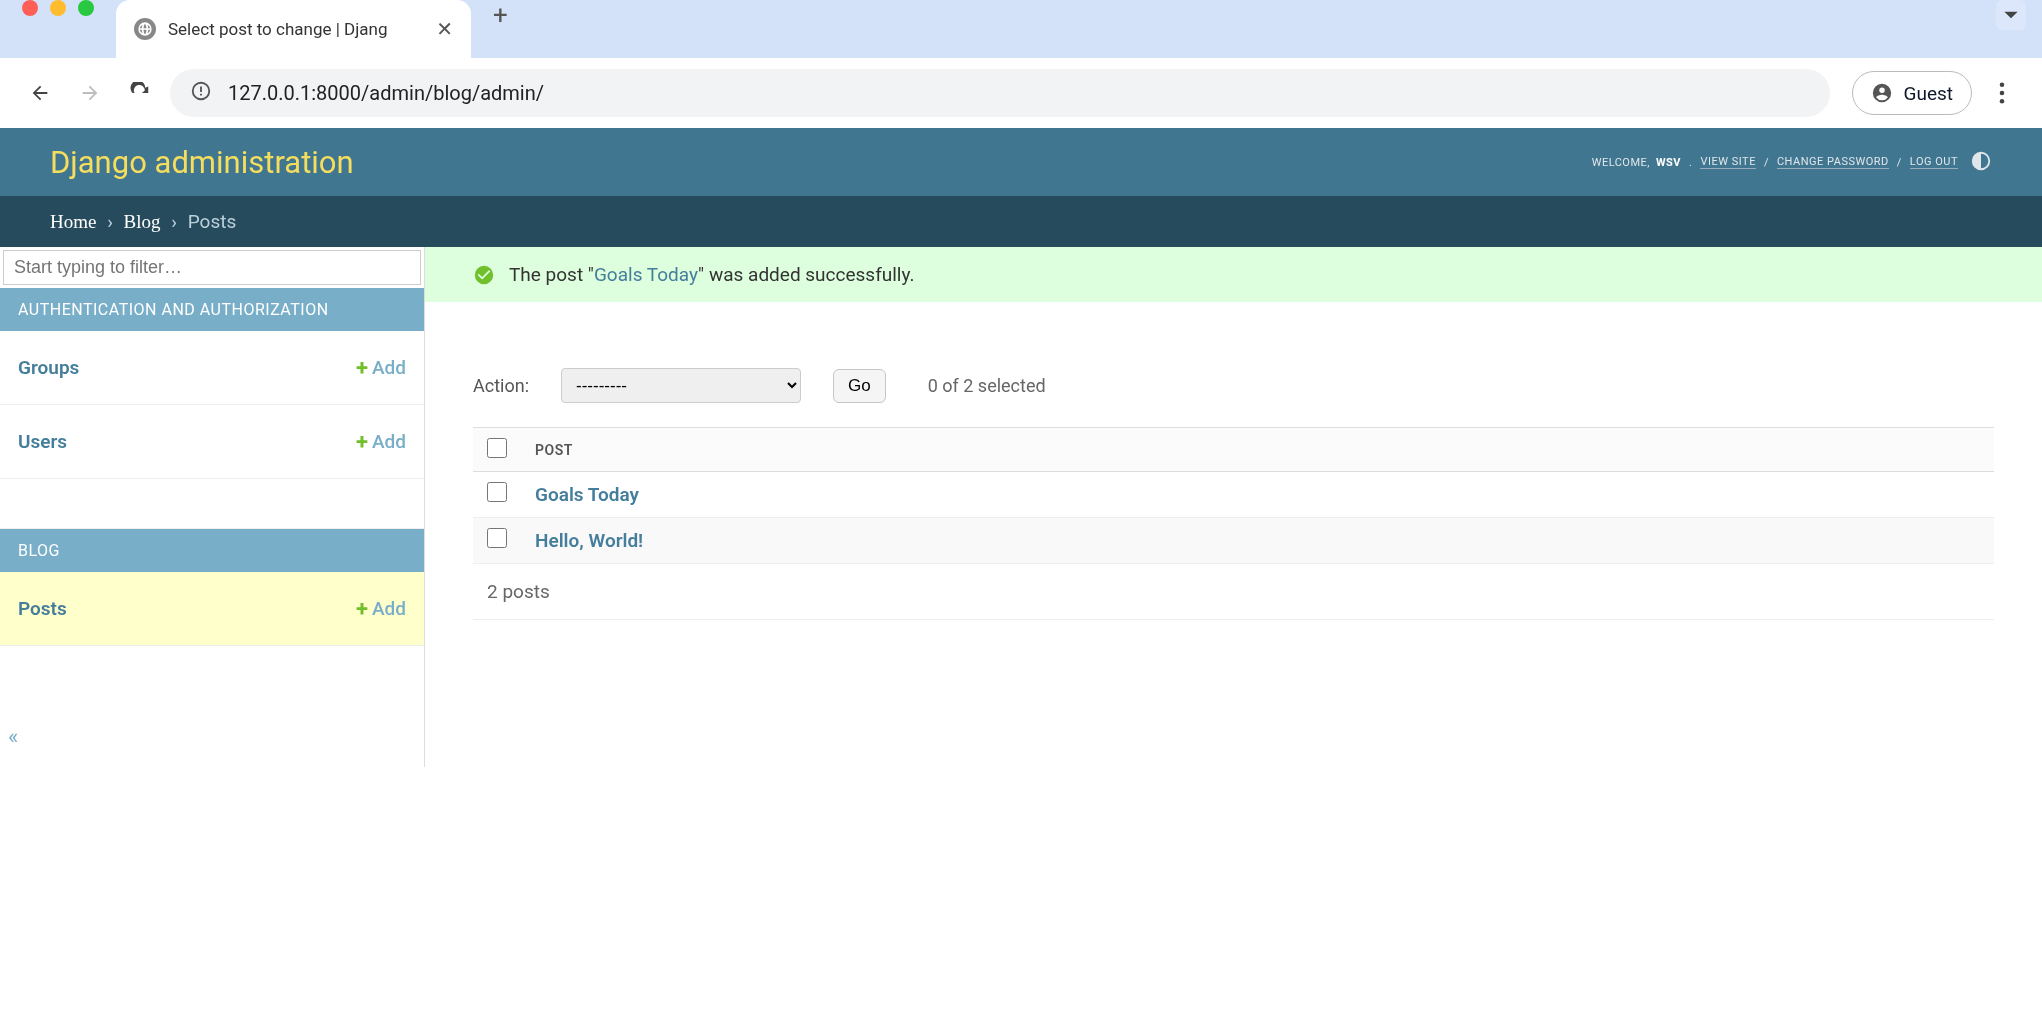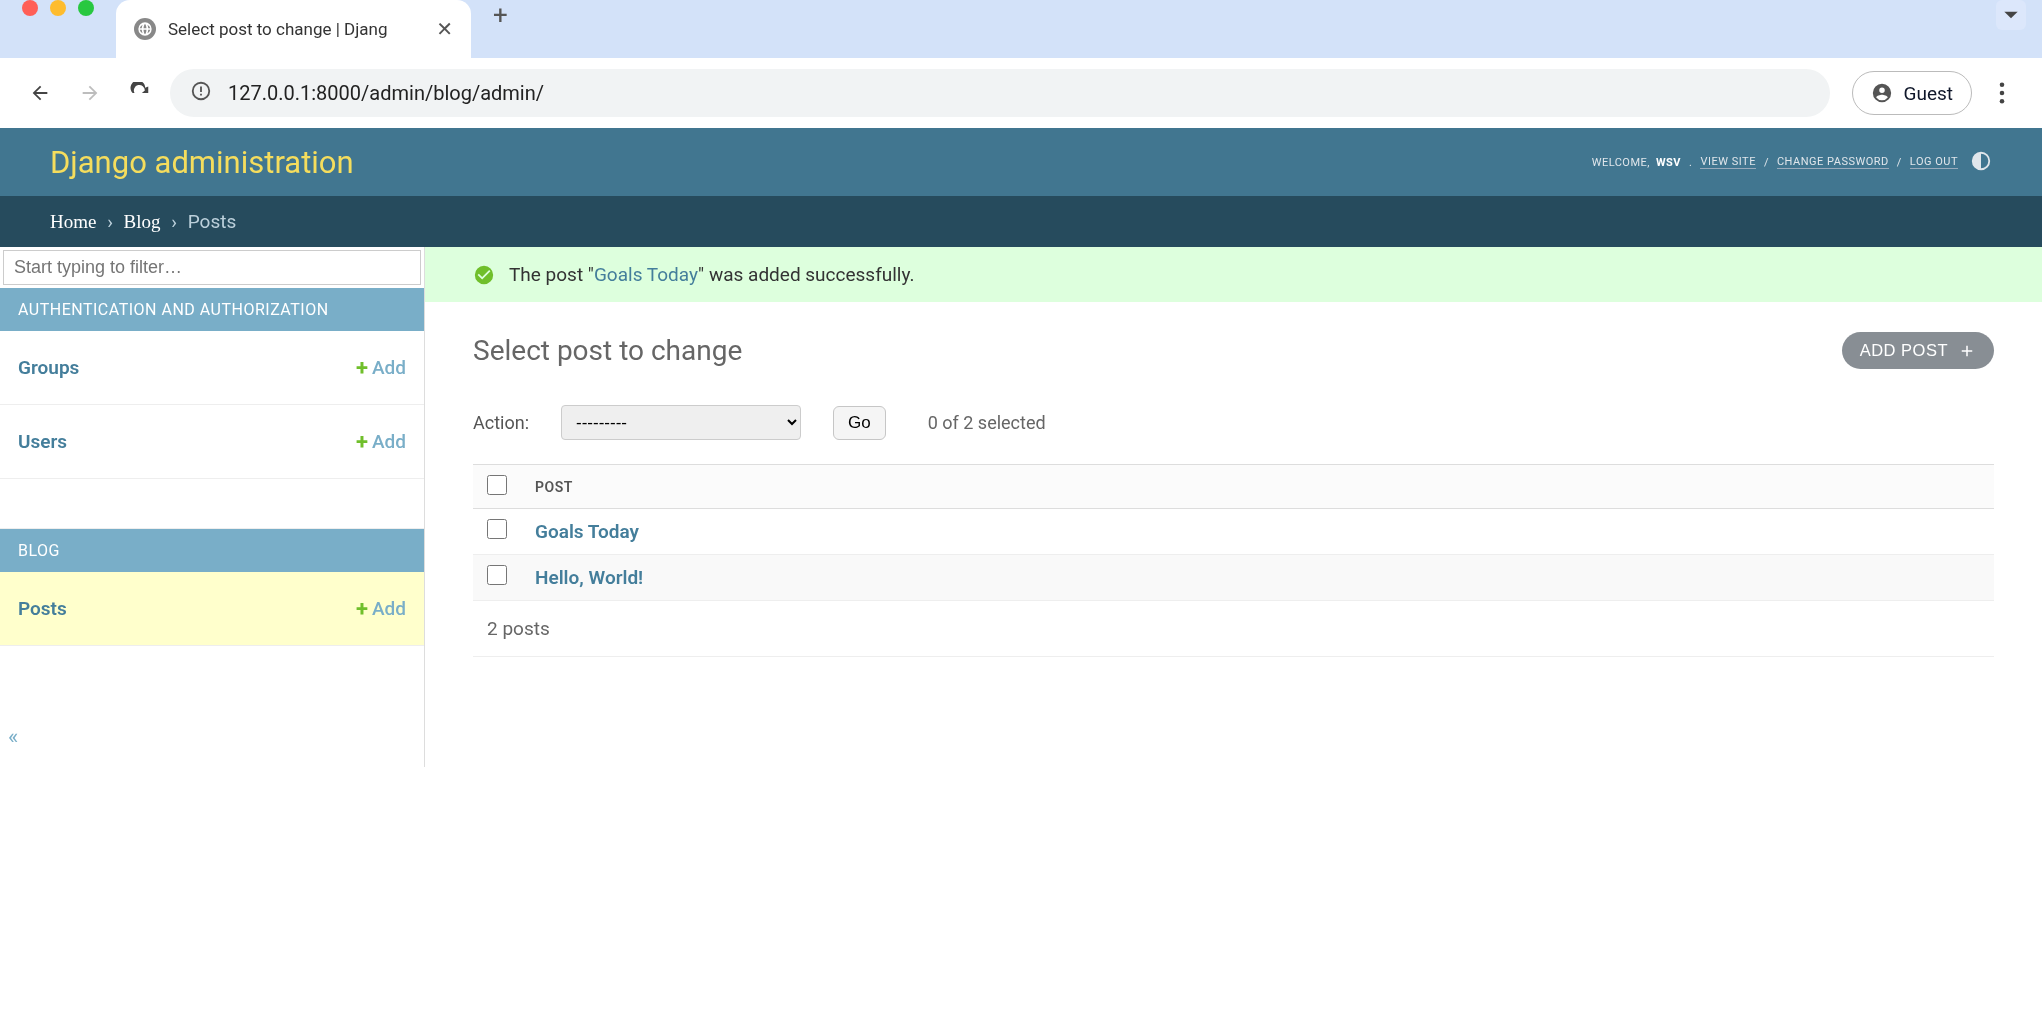--- a/index.html
+++ b/index.html
@@ -213,29 +213,20 @@
     <div class="success-msg">
       <svg viewBox="0 0 24 24">
           <path d="M12 2a10 10 0 100 20 10 10 0 000-20zm-2 15l-5-5 1.4-1.4L10 14.2l7.6-7.6L19 8l-9 9z"></path>
         </svg>
       <span>
         <span>The post "</span><a href="#">Goals Today</a><span>" was added successfully.</span>
       </span>
     </div>
 
     <div class="content-inner">
-      <div class="page-heading">
-        <h1>Select post to change</h1>
-        <button class="add-btn">
-          <span>ADD POST</span>
-          <svg viewBox="0 0 24 24">
-              <path d="M19 13h-6v6h-2v-6H5v-2h6V5h2v6h6z"></path>
-            </svg>
-        </button>
-      </div>
 
       <div class="actions-bar">
         <label>Action:</label>
         <select class="action-select">
           <option>---------</option>
         </select>
         <button class="go-btn">Go</button>
         <span class="selection-counter">0 of 2 selected</span>
       </div>
 

